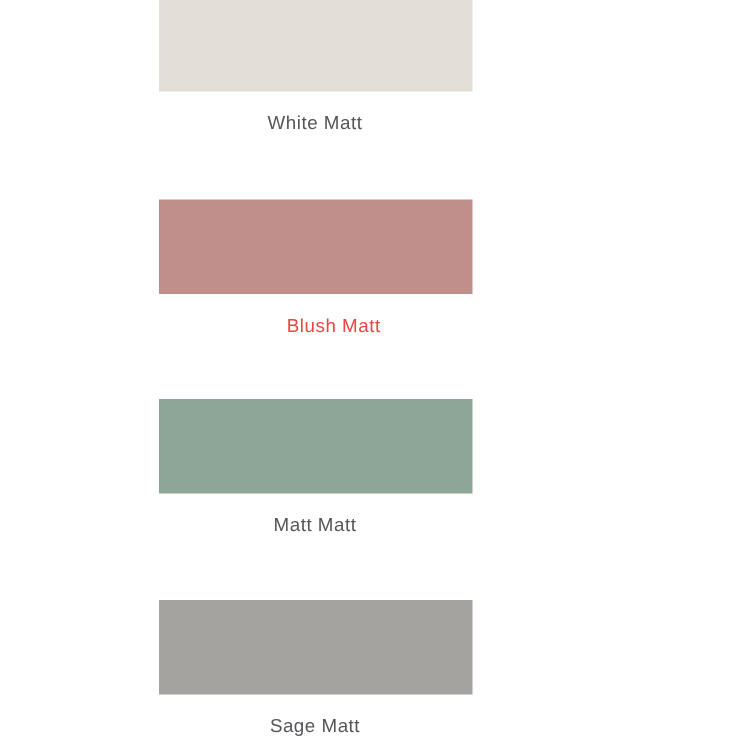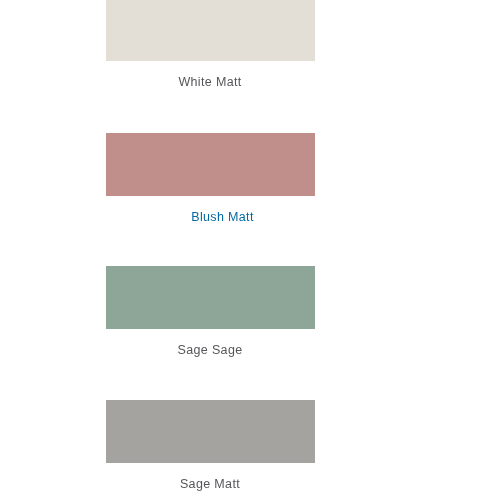--- a/index.html
+++ b/index.html
@@ -59,23 +59,23 @@
 <body style="background: rgb(255, 255, 255);">
 
 <div id="swatch-list">
 
 <div class="swatch-item is-cropped" style="top: -1px;">
       <div class="swatch-chip" style="background: rgb(227, 223, 214);"></div>
       <div class="swatch-label" style="color: rgb(86, 86, 90);">White Matt</div>
     </div>
     <div class="swatch-item" style="top: 133px;">
       <div class="swatch-chip" style="background: rgb(192, 143, 140);"></div>
-      <div class="swatch-label" style="color: #0369a1; padding-left: 25px;">Blush Matt</div>
+      <div class="swatch-label" style="color: #ef4444; padding-left: 25px;">Blush Matt</div>
     </div>
     <div class="swatch-item" style="top: 266px;">
       <div class="swatch-chip" style="background: rgb(141, 166, 151);"></div>
-      <div class="swatch-label" style="color: rgb(86, 86, 90);">Sage Sage</div>
+      <div class="swatch-label" style="color: rgb(86, 86, 90);">Matt Matt</div>
     </div>
     <div class="swatch-item" style="top: 400px;">
       <div class="swatch-chip" style="background: rgb(165, 163, 160);"></div>
       <div class="swatch-label" style="color: rgb(86, 86, 90);">Sage Matt</div>
     </div>
   </div>
 
 </body></html>

